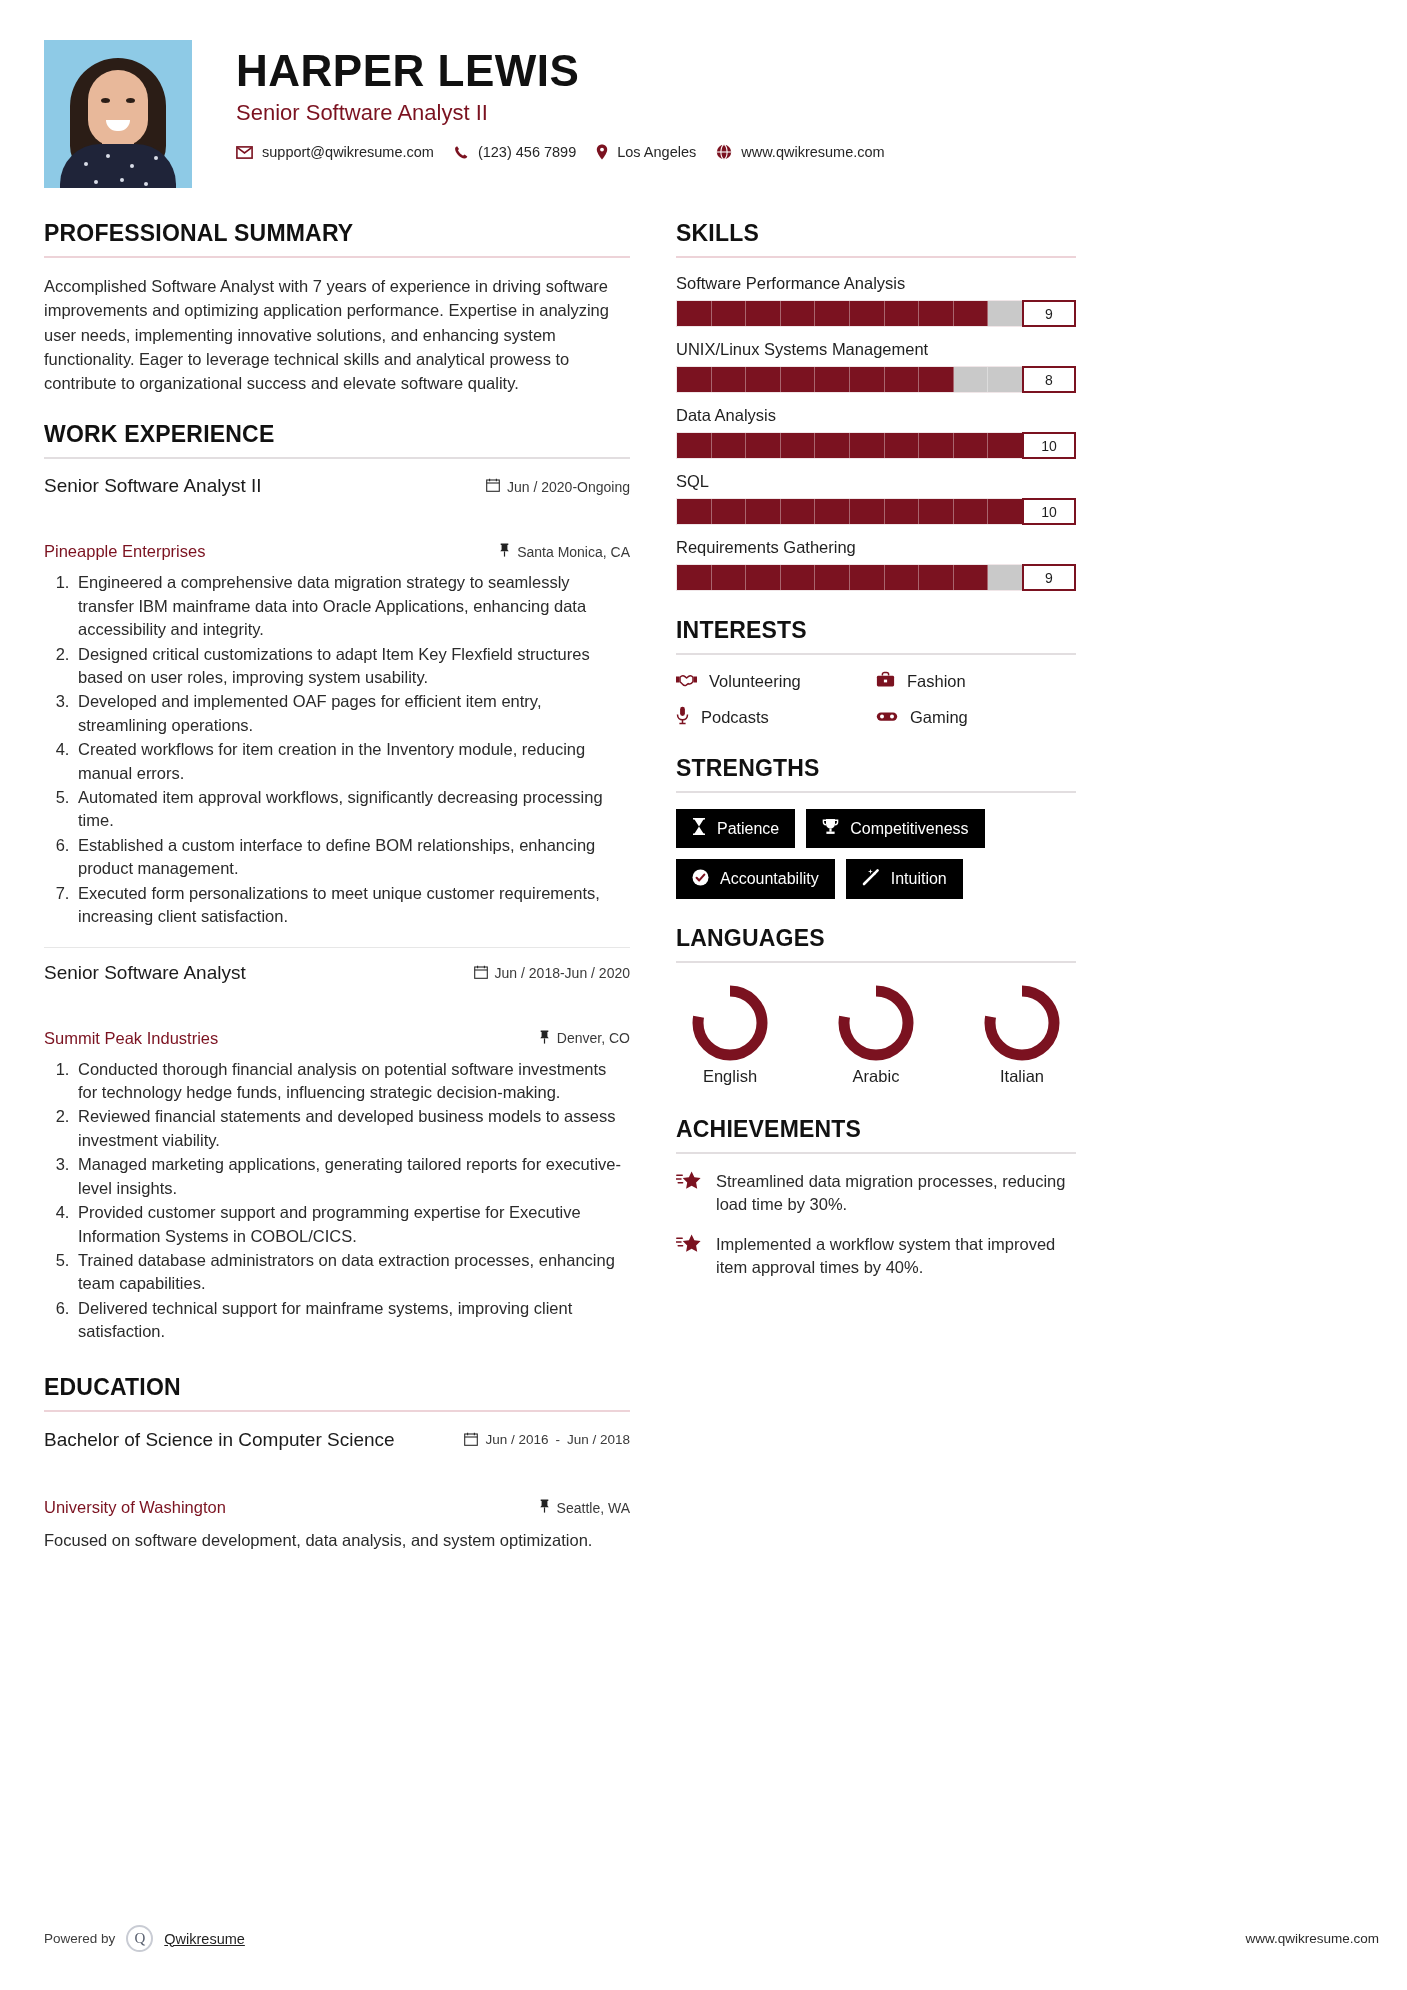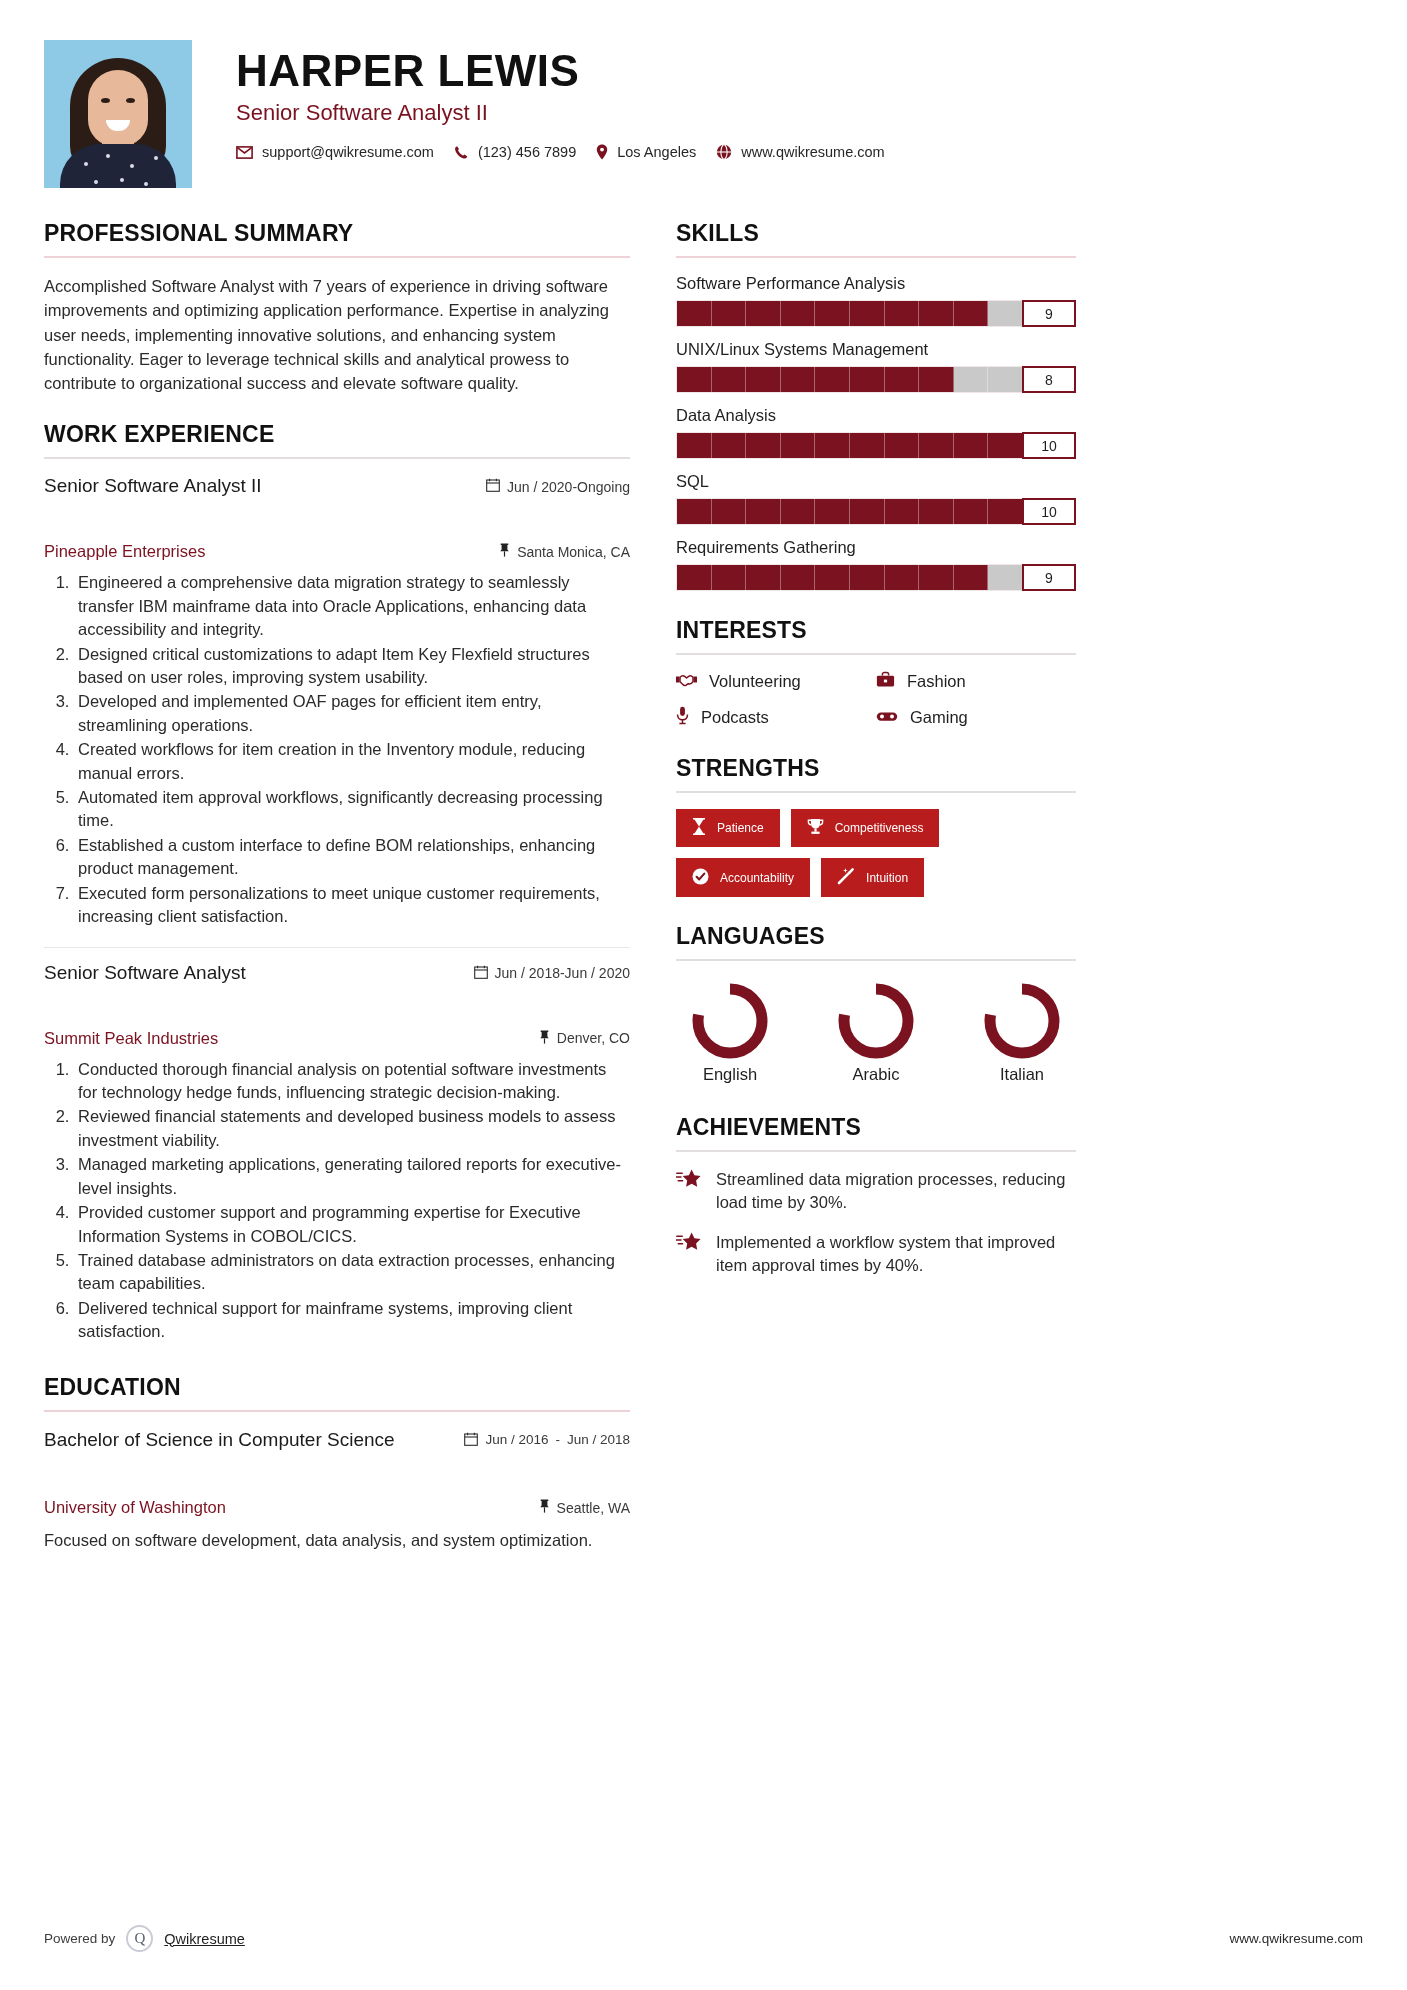--- a/index.html
+++ b/index.html
@@ -129,36 +129,36 @@
     justify-content: center; margin-left: -1px;
   }
 
   
   .interests { display: grid; grid-template-columns: 1fr 1fr; row-gap: 14px; margin-top: 4px; }
   .int-item { display: flex; align-items: center; gap: 12px; font-size: 16.5px; color: #1f1f1f; }
 
   
   .strengths { display: flex; flex-wrap: wrap; gap: 11px; margin-top: 4px; }
   .str-badge {
-    background: #b91c1c; color: #ffffff; font-size: 12px;
+    background: #000000; color: #ffffff; font-size: 16px;
     padding: 9px 16px; display: flex; align-items: center; gap: 11px;
   }
 
   
   .langs { display: flex; justify-content: space-between; margin-top: 10px; padding: 0 10px; }
   .lang { display: flex; flex-direction: column; align-items: center; }
   .lang-name { font-size: 16.5px; color: #1f1f1f; }
 
   
   .ach { display: flex; gap: 14px; margin-bottom: 16px; align-items: flex-start; }
   .ach-text { font-size: 16.5px; line-height: 1.42; color: #2b2b2b; }
 
   
   .footer {
-    position: absolute; left: 44px; right: 44px; bottom: 38px;
+    position: absolute; left: 44px; right: 28px; bottom: 38px;
     display: flex; justify-content: space-between; align-items: center;
   }
   .powered { display: flex; align-items: center; gap: 11px; }
   .powered-label { font-size: 13.5px; color: #3d3d3d; }
   .qw-logo {
     width: 27px; height: 27px; border-radius: 50%; background: #ffffff;
     border: 2px solid #c9ccd4; display: flex; align-items: center;
     justify-content: center; font-size: 15px; color: #5a6170;
     font-family: "Liberation Serif", serif;
   }

